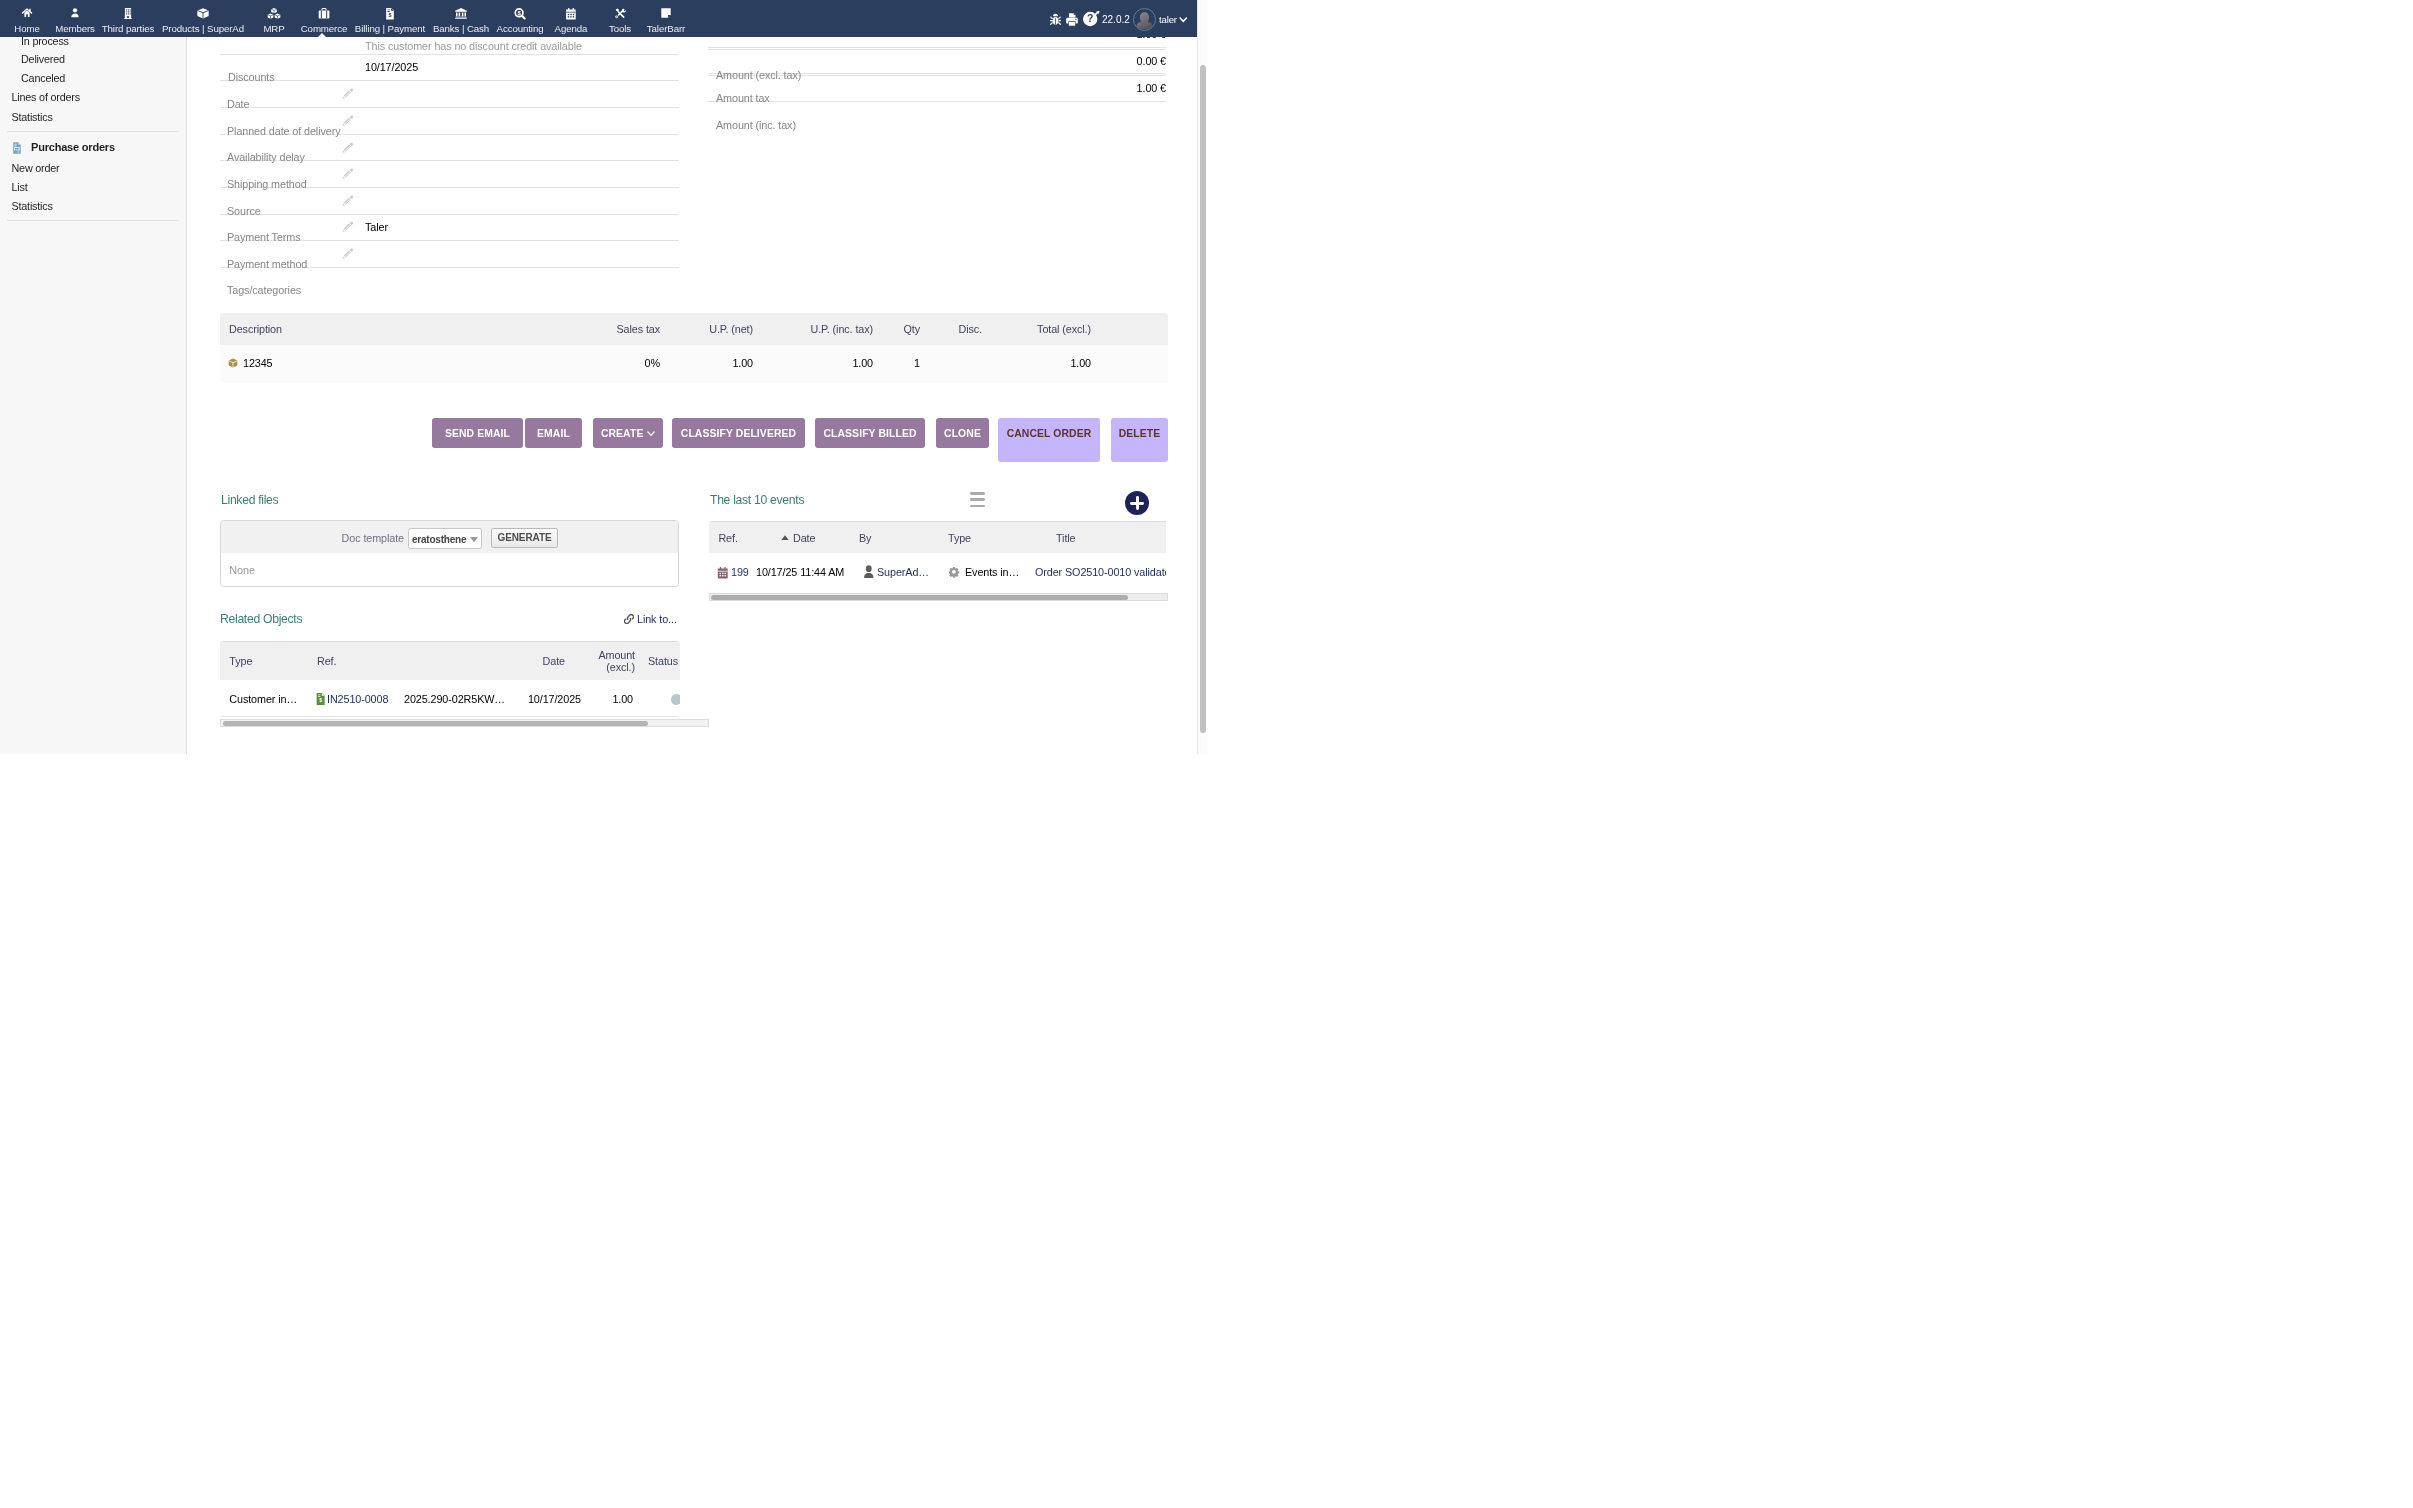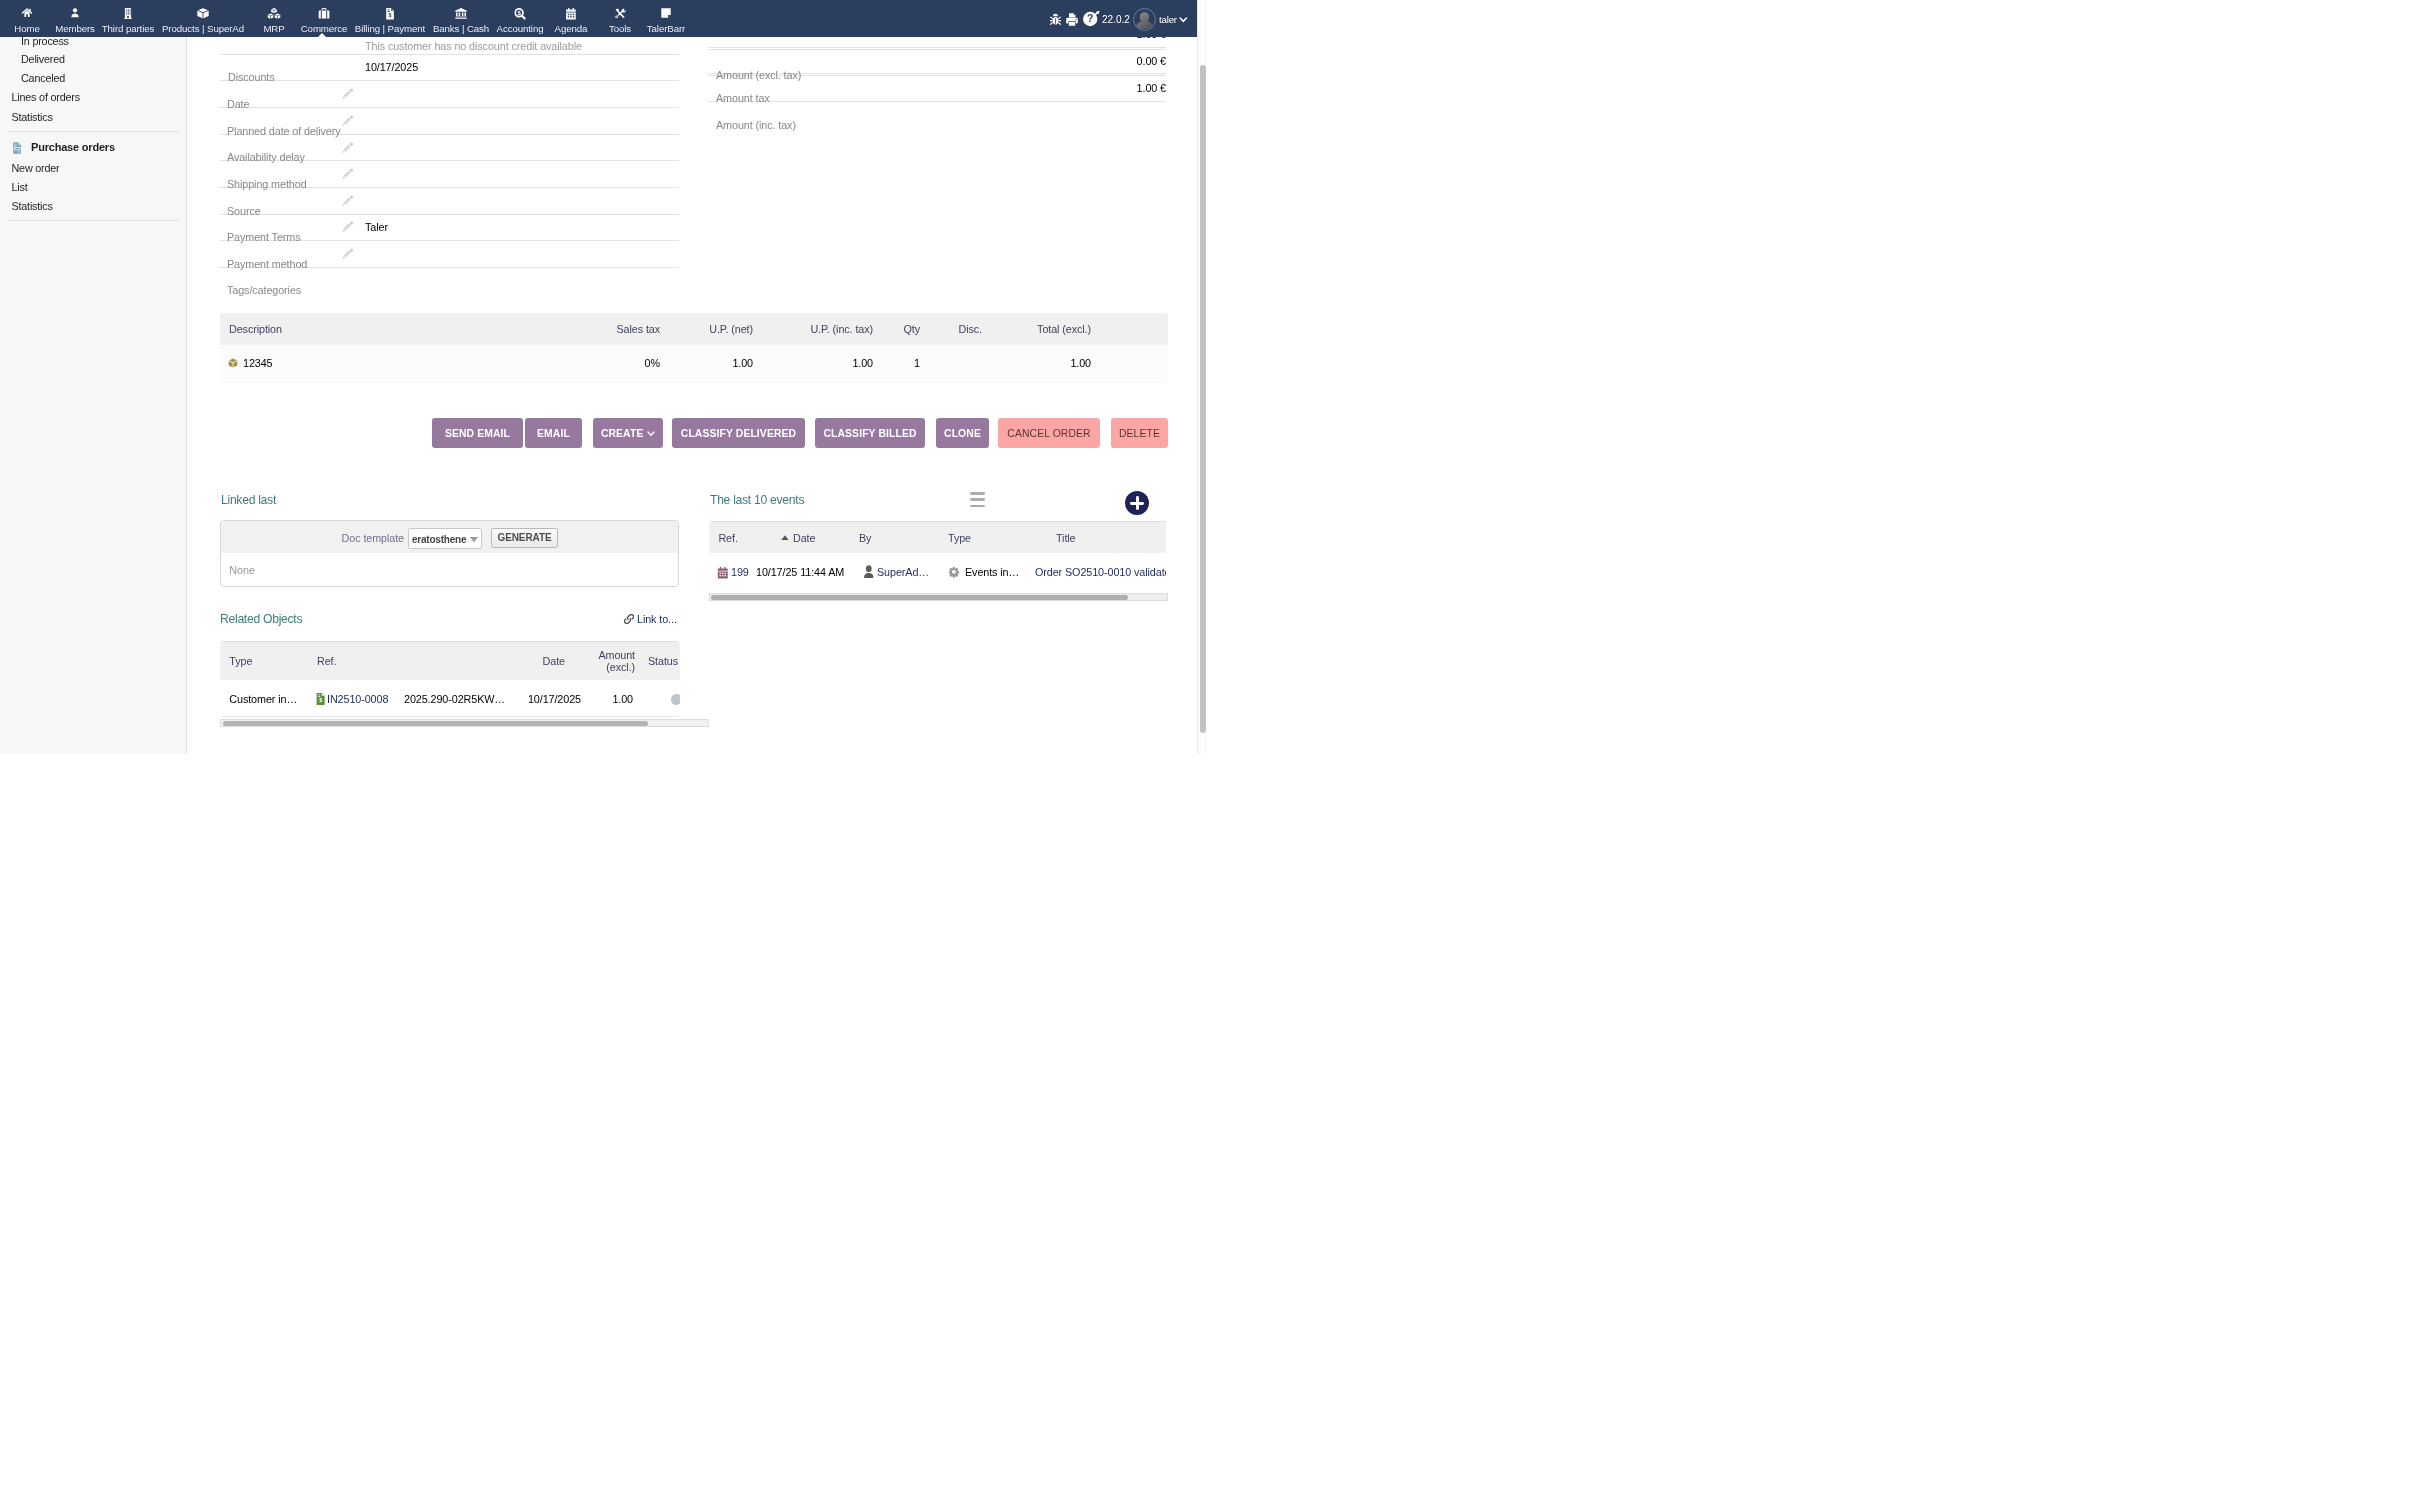--- a/index.html
+++ b/index.html
@@ -23,22 +23,22 @@
   font-size:9.7px; letter-spacing:-0.1px; white-space:nowrap; }
 .nitem svg { position:absolute; top:8.3px; left:50%; transform:translateX(-50%); }
 
 #sidebar { position:absolute; left:0; top:37px; width:187px; height:717px;
   background:#f7f7f7; border-right:0.7px solid #e0e0e0; z-index:5; }
 .smenu { position:absolute; color:#1f1f1f; font-size:10.8px; letter-spacing:-0.2px; white-space:nowrap; }
 
 .pbtn { position:absolute; top:418px; height:30px; border-radius:2.9px; background:#97799f;
   color:#fff; font-weight:bold; font-size:10.4px; text-align:center; line-height:32px;
   letter-spacing:0.1px; white-space:nowrap; }
-.gbtn { position:absolute; top:418px; height:30px; border-radius:2.9px; background:#fca5a5;
-  color:#5b3430; font-weight:normal; font-size:10.4px; text-align:center; line-height:32px;
+.gbtn { position:absolute; top:418px; height:44px; border-radius:2.9px; background:#c4b5fd;
+  color:#5b3430; font-weight:bold; font-size:10.4px; text-align:center; line-height:32px;
   letter-spacing:0.1px; white-space:nowrap; }
 
 .thead-txt { color:#40435f; font-size:10.8px; letter-spacing:-0.1px; }
 </style>
 </head>
 <body>
 <div id="page">
 
   <div id="contentroot">
 
@@ -188,21 +188,21 @@
             <path fill="none" stroke="#fff" stroke-width="2.2" stroke-linecap="round" d="M1.5 1.5 L6.5 6.8 L11.5 1.5"></path>
           </svg></div>
       <div class="pbtn" style="left:672px;width:133px">CLASSIFY DELIVERED</div>
       <div class="pbtn" style="left:815px;width:110px">CLASSIFY BILLED</div>
       <div class="pbtn" style="left:936px;width:53px">CLONE</div>
       <div class="gbtn" style="left:998px;width:102px">CANCEL ORDER</div>
       <div class="gbtn" style="left:1111px;width:57px">DELETE</div>
     </div>
 
     <div id="linkedfiles">
-      <div class="abs teal cy" style="left:221px;top:500px">Linked last</div>
+      <div class="abs teal cy" style="left:221px;top:500px">Linked files</div>
       <div class="abs" style="left:220px;top:520px;width:459px;height:67px;border:0.7px solid #d8d8d8;border-radius:3.6px;overflow:hidden">
         <div class="abs" style="left:0;top:0;width:100%;height:32px;background:#f1f1f1"></div>
         <div class="abs cry" style="left:183px;top:17px;color:#70708a;font-size:10.8px;letter-spacing:-0.1px">Doc template</div>
         <div class="abs" style="left:187px;top:6.6px;width:74px;height:21px;background:#fff;border:0.7px solid #c8c8c8;border-radius:2.2px">
           <div class="abs cy" style="left:2.9px;top:10px;font-size:10px;font-weight:bold;color:#444;letter-spacing:-0.2px">eratosthene</div>
           <svg class="abs" style="left:61px;top:8px" width="8" height="5.4" viewBox="0 0 12 8">
               <path fill="#999" d="M0 0 h12 L6 8 Z"></path>
             </svg>
         </div>
         <div class="abs" style="left:270px;top:7.3px;width:67px;height:20px;background:linear-gradient(#fdfdfd,#e9e9e9);border:0.7px solid #b9b9b9;border-radius:2.2px;text-align:center;line-height:18.7px;font-size:10px;font-weight:bold;color:#4d4d4d;letter-spacing:-0.1px">GENERATE</div>

